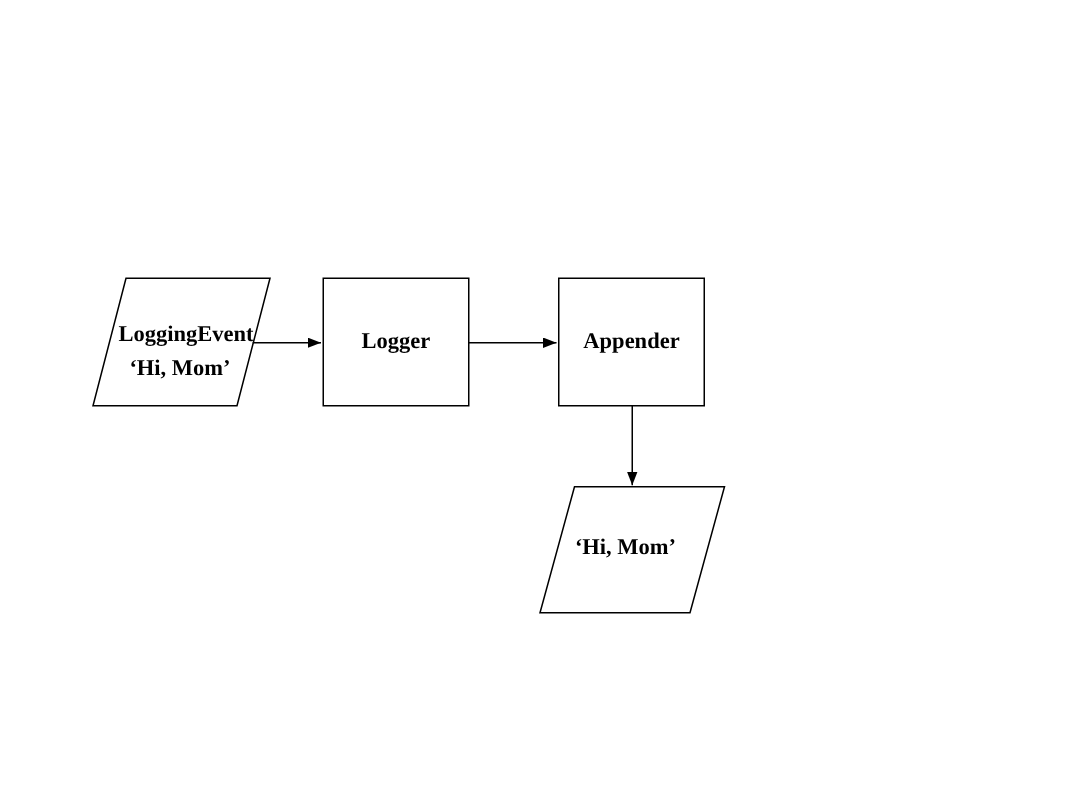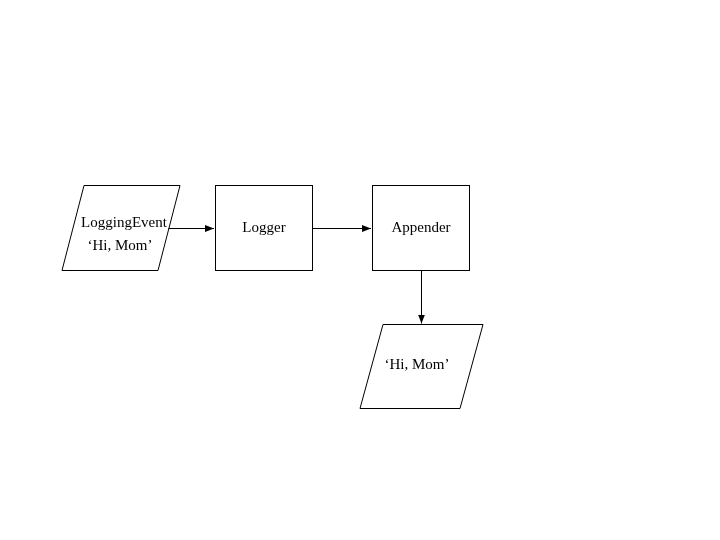--- a/index.html
+++ b/index.html
@@ -6,20 +6,21 @@
     margin: 0;
     padding: 0;
     background: #ffffff;
   }
   .canvas {
     position: relative;
     width: 720px;
     height: 448px;
     background: #ffffff;
     overflow: hidden;
+    font-weight: bold;
   }
   svg { display: block; }
   .shape {
     fill: #ffffff;
     stroke: #000000;
     stroke-width: 1;
   }
   .edge {
     stroke: #000000;
     stroke-width: 1;

